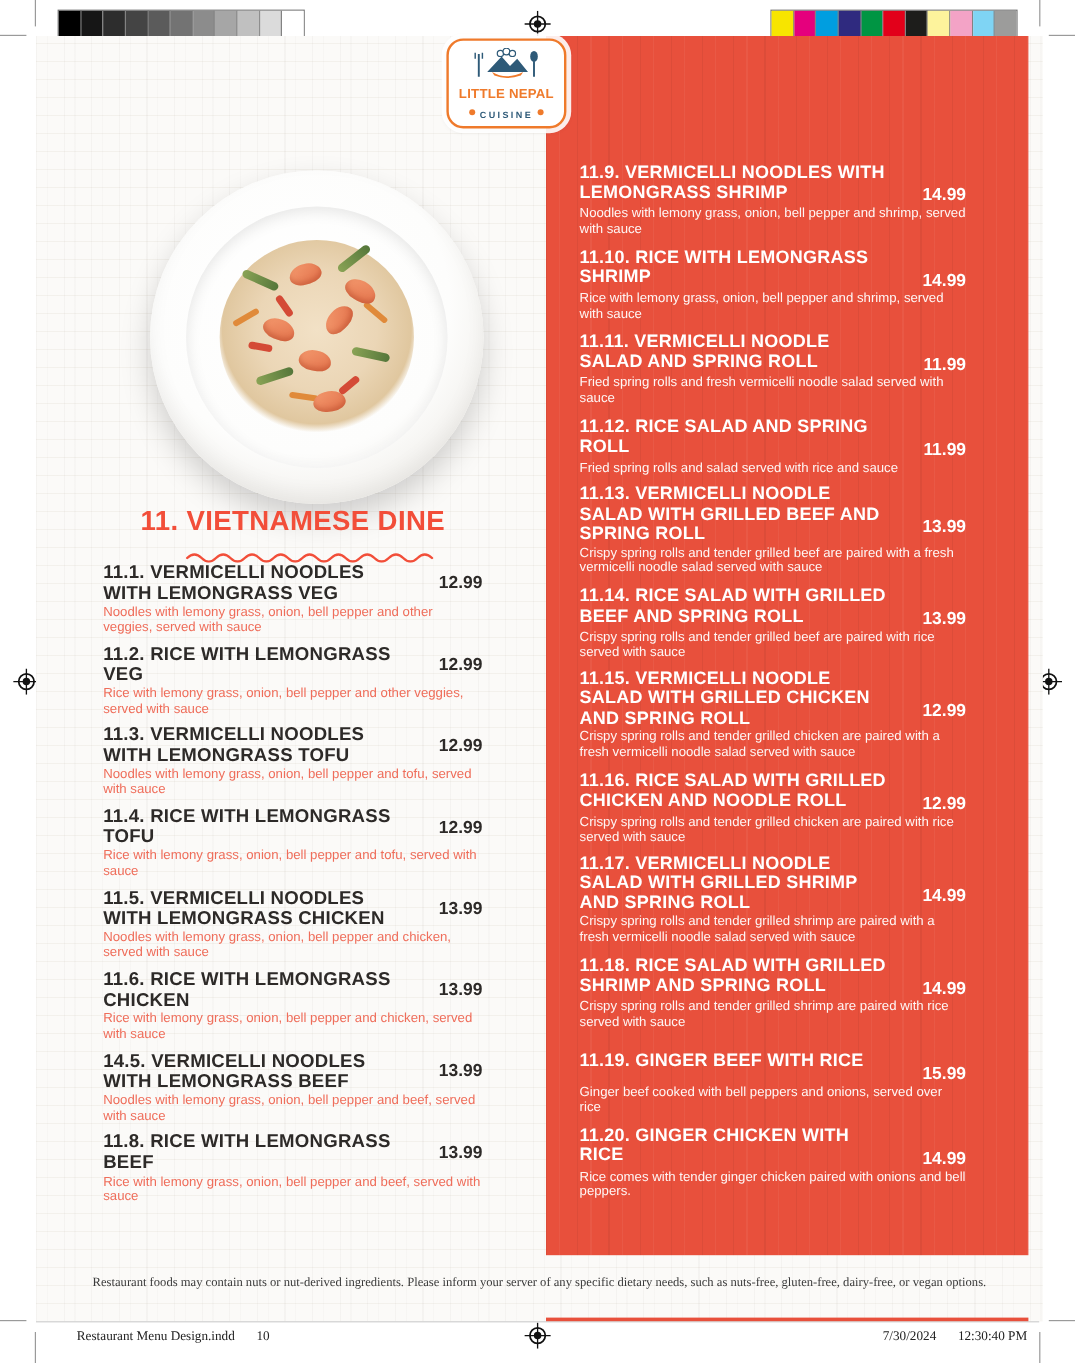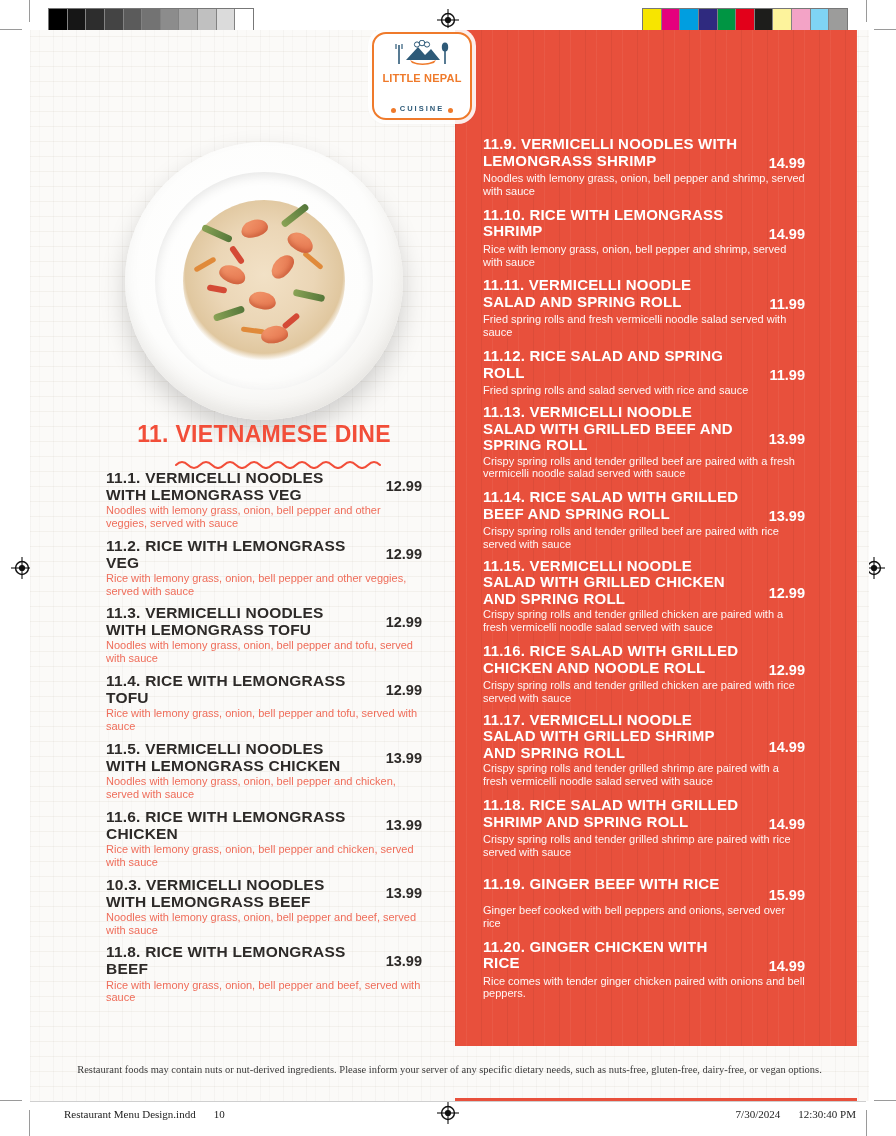--- a/index.html
+++ b/index.html
@@ -31,42 +31,42 @@
   .red-panel{position:absolute;left:425px;top:0;width:402px;height:1016px;
         background-color:var(--panel-red,#e8503c);
         background-image:repeating-linear-gradient(90deg, rgba(0,0,0,0.05) 0 1px, transparent 1px 11px,
              rgba(255,255,255,0.05) 11px 12px, transparent 12px 26px);}
 
   
   .logo{position:absolute;left:372px;top:32px;width:100px;z-index:6;text-align:center;}
   .badge{background:#fff;border:2px solid var(--logo-orange,#ef7a2b);border-radius:14px;
          padding:6px 3px 5px;box-shadow:0 0 0 4px rgba(255,255,255,0.9),0 1px 5px rgba(0,0,0,0.18);}
   .logo-title{color:var(--logo-orange,#ef7a2b);font-size:11px;font-weight:800;letter-spacing:.2px;margin-top:2px;}
-  .logo-sub{display:flex;align-items:flex-end;justify-content:center;gap:4px;margin-top:20px;}
+  .logo-sub{display:flex;align-items:flex-start;justify-content:center;gap:4px;margin-top:6px;}
   .logo-sub .txt{color:var(--logo-navy,#2e5a78);font-size:7.5px;font-weight:700;letter-spacing:2px;}
   .logo-sub .dot{width:5px;height:5px;border-radius:50%;background:var(--logo-orange,#ef7a2b);}
 
   
   .plate{position:absolute;left:95px;top:112px;width:278px;height:278px;border-radius:50%;
          background:radial-gradient(circle at 45% 40%, #ffffff 0%, #fdfdfc 55%, #f0eeea 80%, #e7e4df 100%);
          box-shadow:0 12px 26px rgba(0,0,0,0.18), inset 0 -8px 16px rgba(0,0,0,0.05);}
   .plate .rim{position:absolute;inset:30px;border-radius:50%;
          box-shadow:inset 0 3px 12px rgba(0,0,0,0.10), inset 0 -2px 6px rgba(255,255,255,0.8);}
   .food{position:absolute;inset:58px;border-radius:50%;
          background:radial-gradient(circle at 50% 46%, #f2e1c6 0%, #ebd6b6 42%, #e0c79f 66%, rgba(224,199,159,0) 72%);}
   .food i{position:absolute;display:block;}
   .shrimp{width:27px;height:17px;border-radius:60% 60% 55% 55%/70% 70% 55% 55%;
          background:linear-gradient(145deg,#f49a6e,#e2704a);box-shadow:inset 0 -3px 4px rgba(180,70,40,.45);}
   .veg-g{width:32px;height:7px;border-radius:4px;background:linear-gradient(90deg,#8aa355,#54763a);}
   .veg-c{width:24px;height:5px;border-radius:3px;background:#e08a3a;}
   .veg-r{width:20px;height:6px;border-radius:3px;background:#d44a36;}
 
   
   .col{position:absolute;}
-  .col-left{left:76px;top:392px;width:316px;}
+  .col-left{left:56px;top:392px;width:316px;}
   .col-right{left:453px;top:104px;width:322px;}
 
   .section-title{color:var(--accent-red,#f24e39);font-size:23px;font-weight:800;
          text-align:center;line-height:1.12;letter-spacing:.3px;}
   .wavy-wrap{height:10px;margin:1px 0 4px 0;text-align:center;}
   .items{margin-top:10px;}
   .col-right .items{margin-top:0;}
 
   .menu-item{margin-bottom:7px;}
   .item-head{display:flex;align-items:center;}
@@ -220,21 +220,21 @@
           </div>
           <div class="menu-item">
             <div class="item-head">
               <div class="item-title"><span class="item-num">11.6.</span> <span class="item-name">RICE WITH LEMONGRASS CHICKEN</span></div>
               <div class="item-price">13.99</div>
             </div>
             <div class="item-desc">Rice with lemony grass, onion, bell pepper and chicken, served with sauce</div>
           </div>
           <div class="menu-item">
             <div class="item-head">
-              <div class="item-title"><span class="item-num">10.3.</span> <span class="item-name">VERMICELLI NOODLES WITH LEMONGRASS BEEF</span></div>
+              <div class="item-title"><span class="item-num">14.5.</span> <span class="item-name">VERMICELLI NOODLES WITH LEMONGRASS BEEF</span></div>
               <div class="item-price">13.99</div>
             </div>
             <div class="item-desc">Noodles with lemony grass, onion, bell pepper and beef, served with sauce</div>
           </div>
           <div class="menu-item">
             <div class="item-head">
               <div class="item-title"><span class="item-num">11.8.</span> <span class="item-name">RICE WITH LEMONGRASS BEEF</span></div>
               <div class="item-price">13.99</div>
             </div>
             <div class="item-desc">Rice with lemony grass, onion, bell pepper and beef, served with sauce</div>

